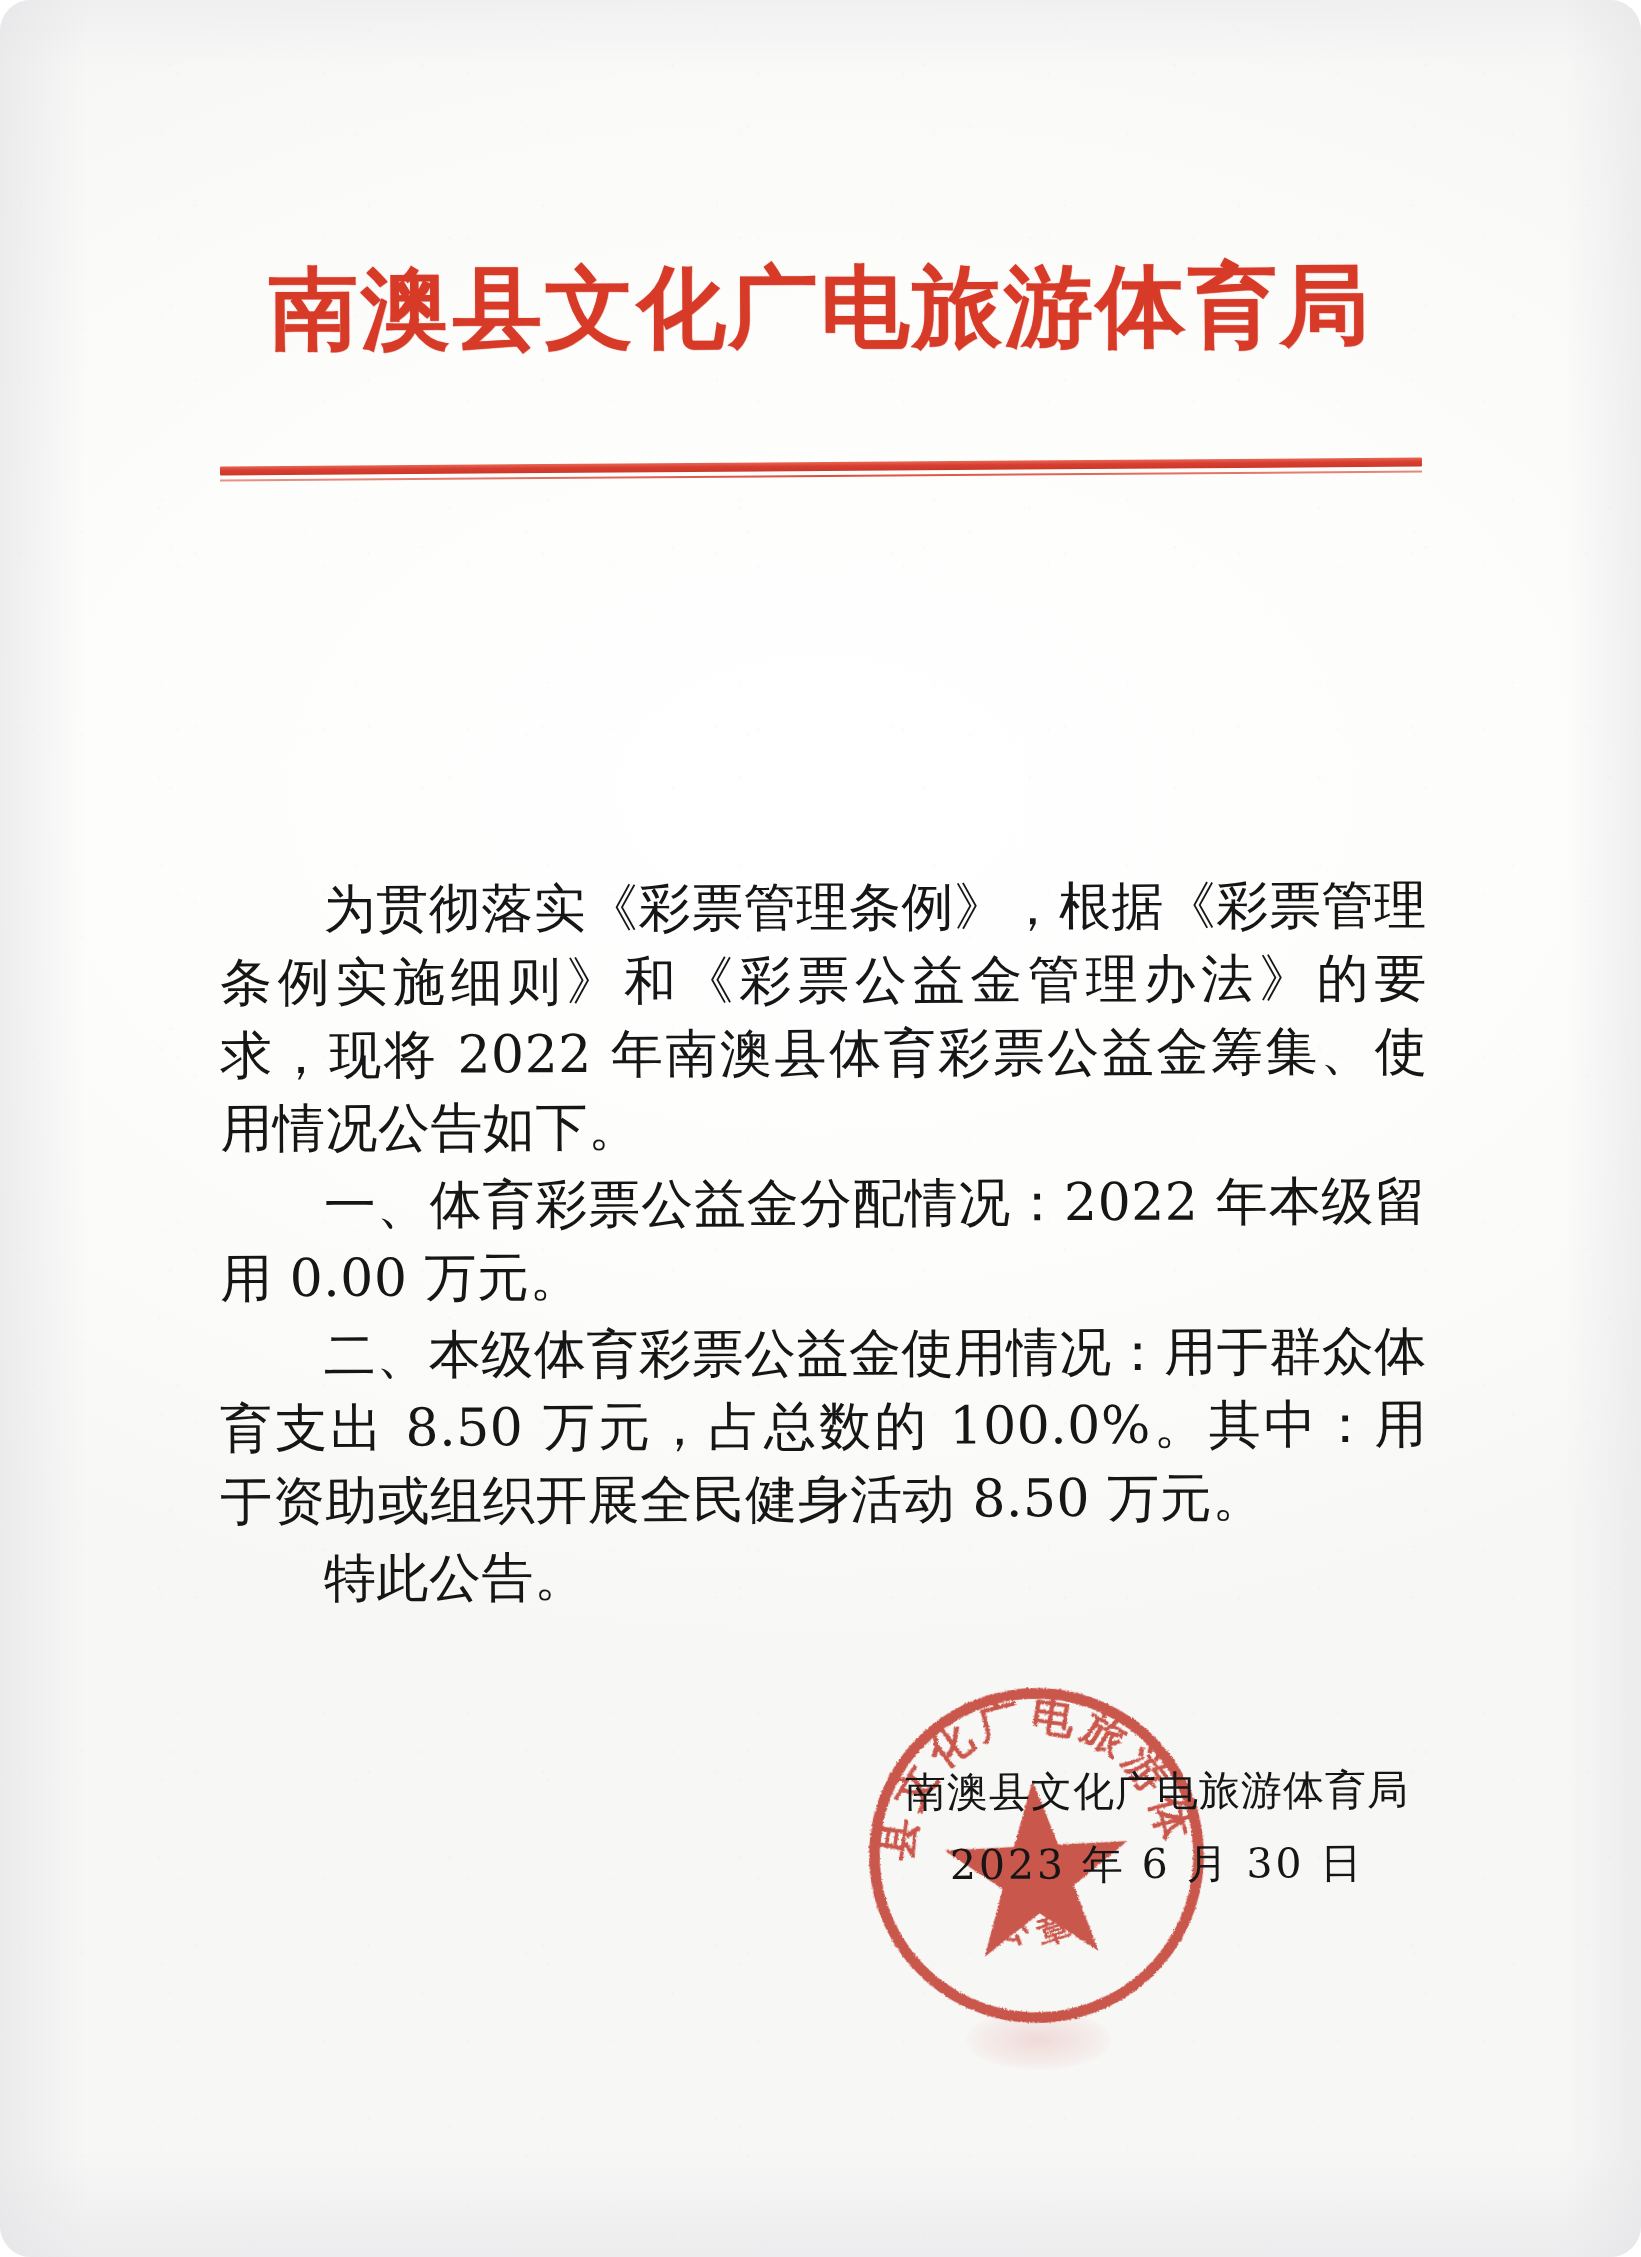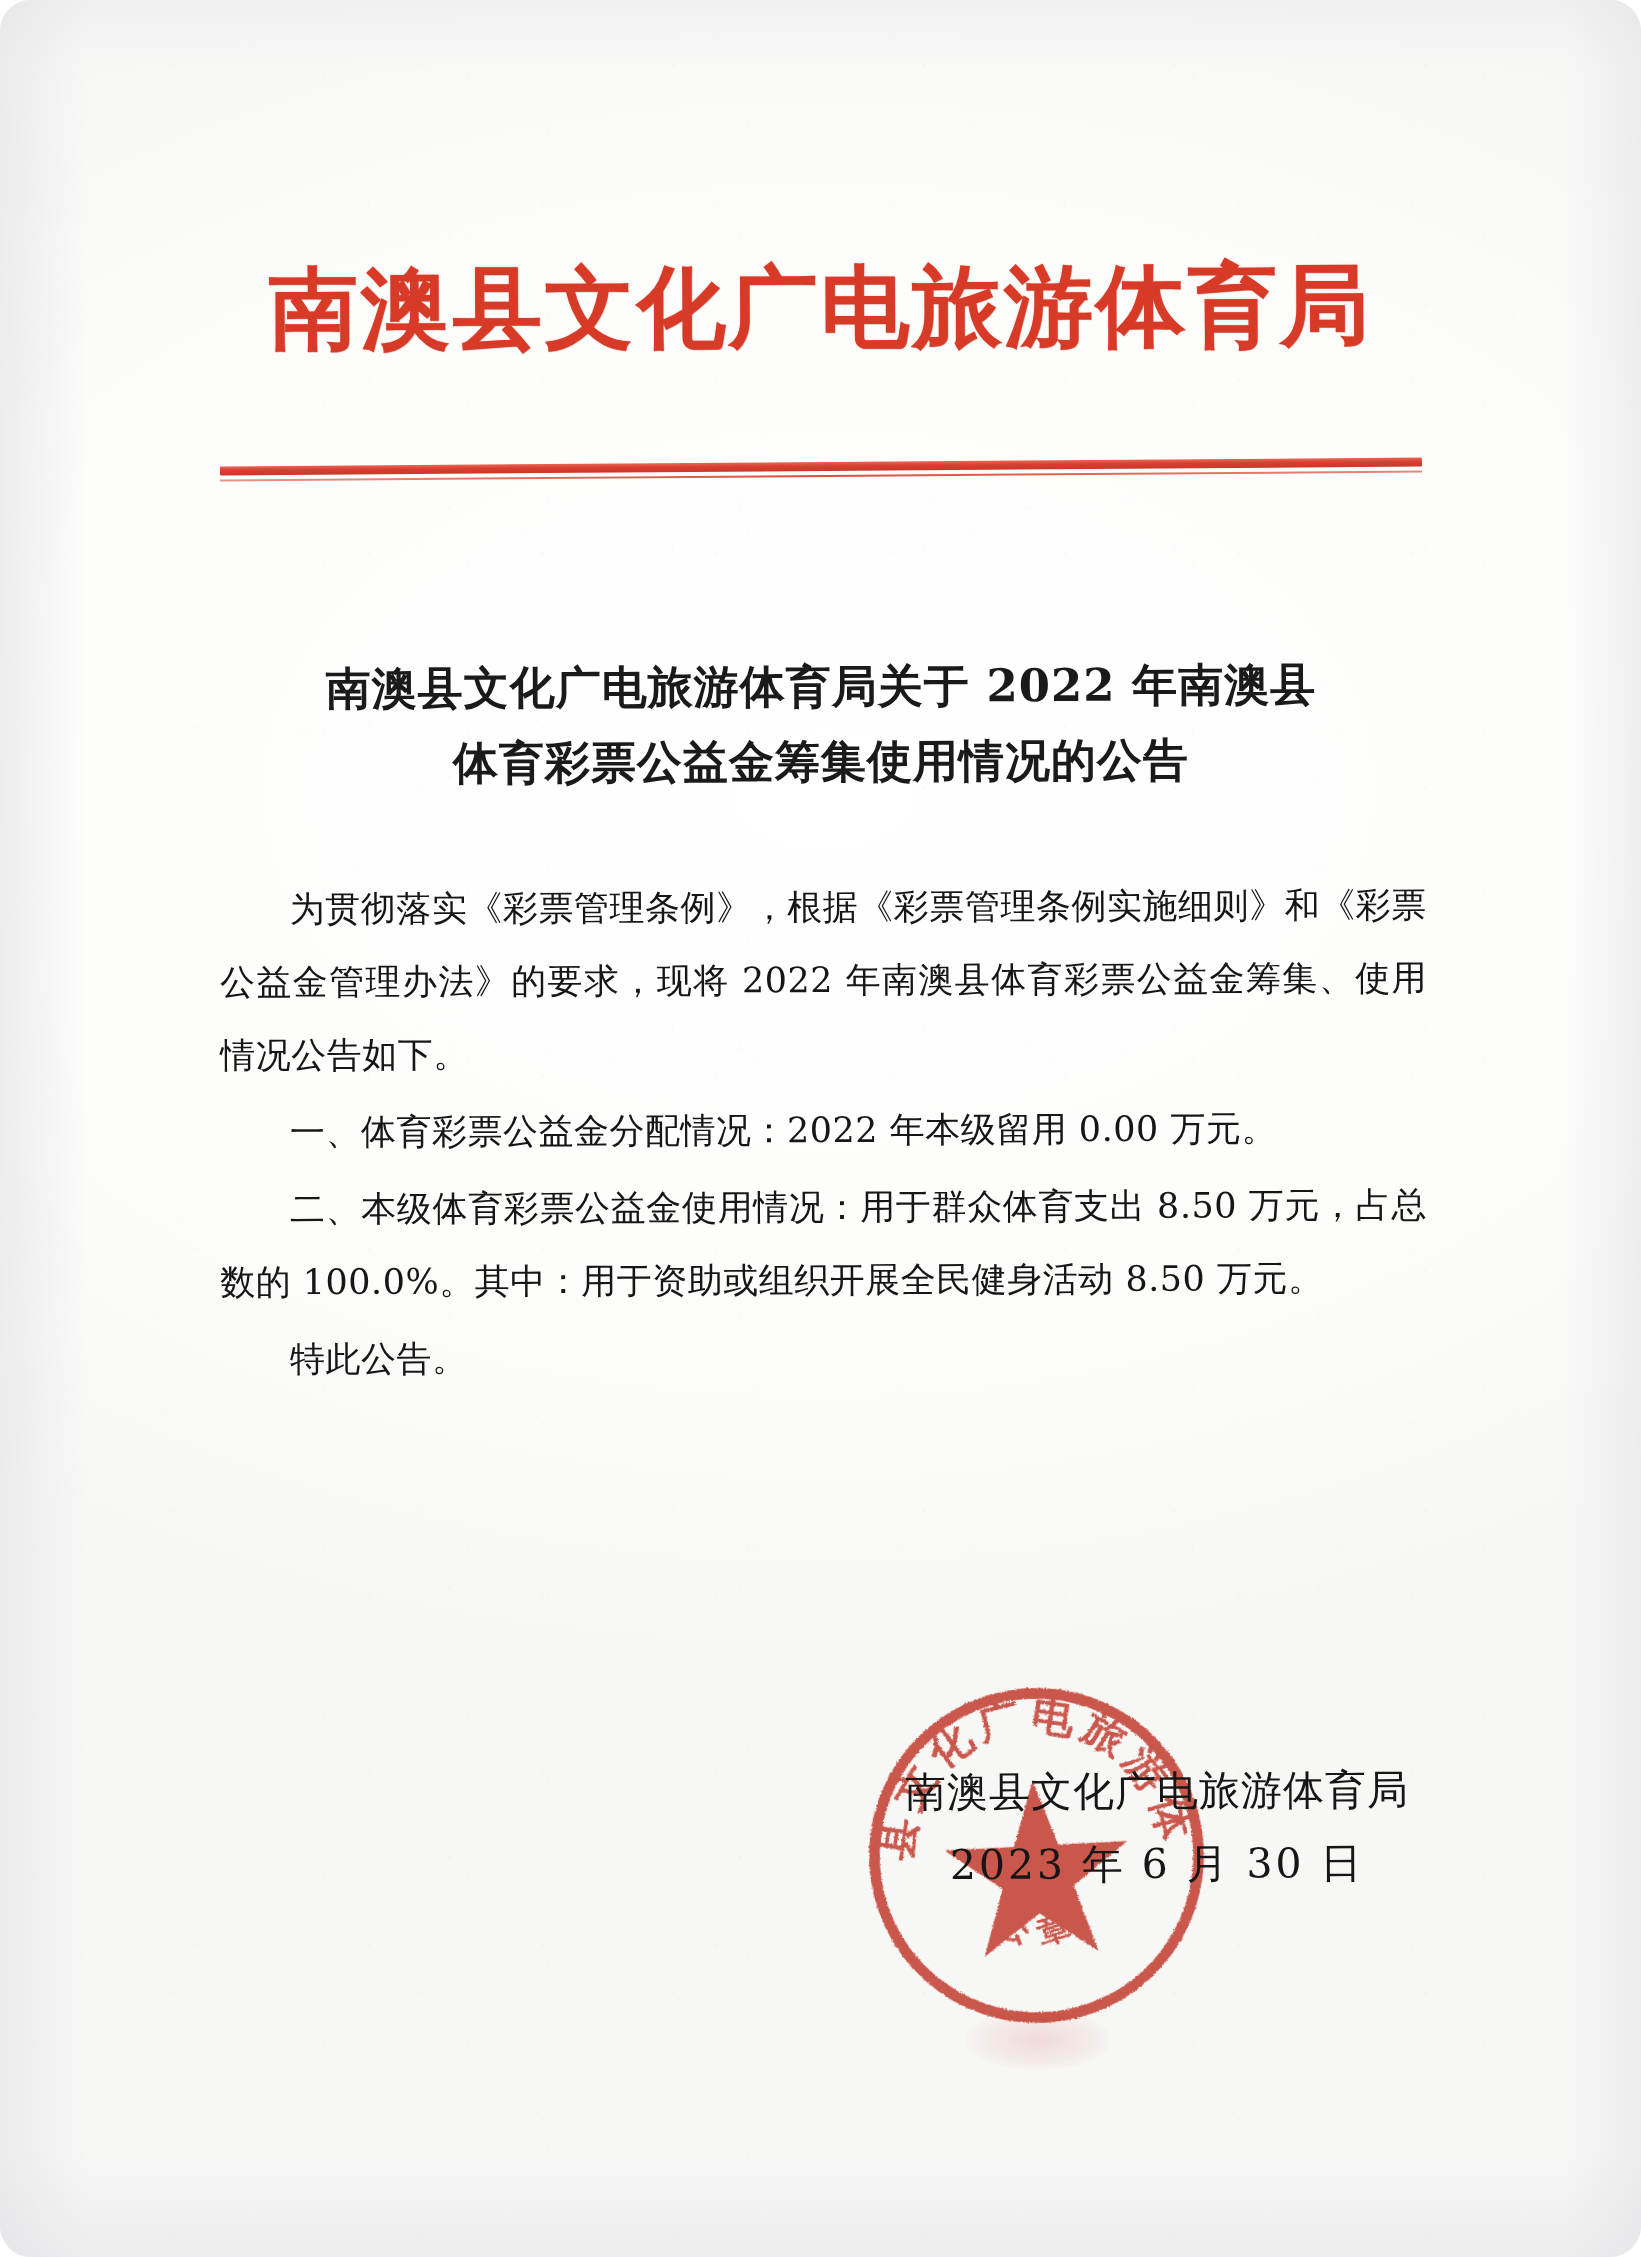--- a/index.html
+++ b/index.html
@@ -104,21 +104,21 @@
   }
   .doc-title .tline { display: block; transform: rotate(-0.25deg); }
 
   
   .body-block {
     position: absolute;
     left: 220px;
     width: 1207px;
     top: 871px;
     font-family: "DejaVu Serif", "Liberation Serif", serif;
-    font-size: 35px;
+    font-size: 52px;
     line-height: 73px;
     color: #161616;
     letter-spacing: 0.5px;
     text-align: justify;
   }
   .body-block p {
     margin: 0 0 3.9px 0;
     text-indent: 2em;
     transform: rotate(-0.22deg);
   }
@@ -178,24 +178,20 @@
   <div class="letterhead">
     <div class="letterhead-title">南澳县文化广电旅游体育局</div>
   </div>
 
   <div class="rule-wrap">
     <div class="rule-thick"></div>
     <div class="rule-gap"></div>
     <div class="rule-thin"></div>
   </div>
 
-  <div class="doc-title">
-    <span class="tline">南澳县文化广电旅游体育局关于 2022 年南澳县</span>
-    <span class="tline">体育彩票公益金筹集使用情况的公告</span>
-  </div>
 
   <div class="body-block">
     <p>为贯彻落实《彩票管理条例》，根据《彩票管理条例实施细则》和《彩票公益金管理办法》的要求，现将 2022 年南澳县体育彩票公益金筹集、使用情况公告如下。</p>
     <p>一、体育彩票公益金分配情况：2022 年本级留用 0.00 万元。</p>
     <p>二、本级体育彩票公益金使用情况：用于群众体育支出 8.50 万元，占总数的 100.0%。其中：用于资助或组织开展全民健身活动 8.50 万元。</p>
     <p>特此公告。</p>
   </div>
 
   <div class="seal">
     <svg viewBox="0 0 372 372" xmlns="http://www.w3.org/2000/svg">

